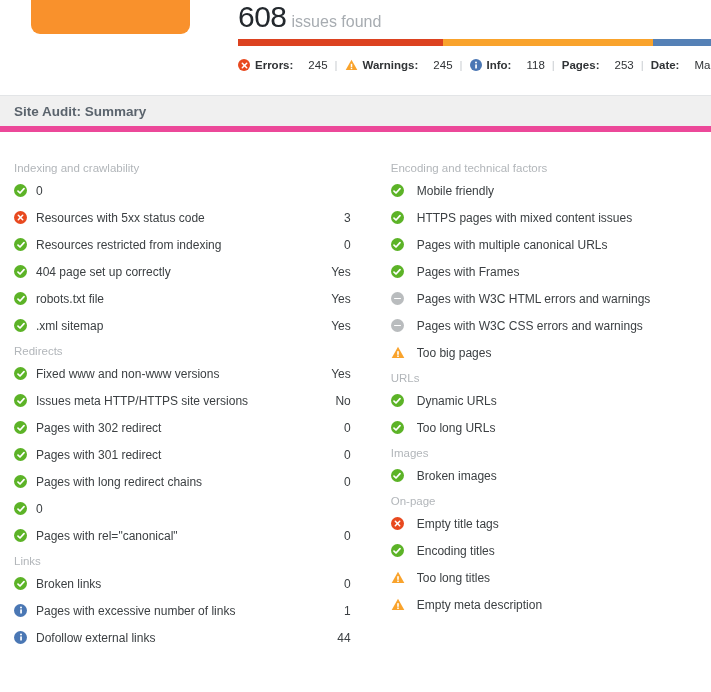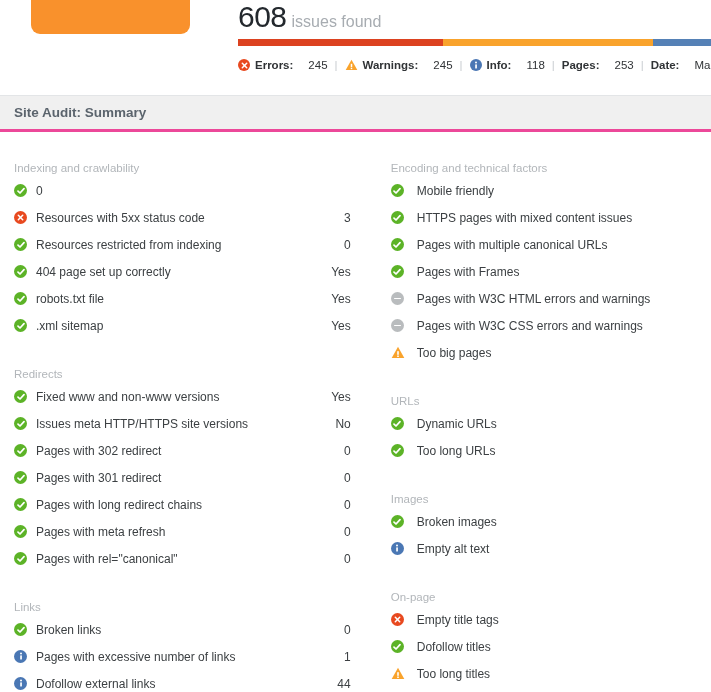--- a/index.html
+++ b/index.html
@@ -76,21 +76,21 @@
     position:absolute; left:0; right:0; top:95px;
     height:1px; background:#e3e5e7;
   }
 
   
   .panel { position:absolute; left:0; top:96px; right:0; bottom:0; background:#fff; }
 
   .panel-head {
     height: 36px;
     background: #f0f0f0;
-    border-bottom: 3px solid #ec4899;
+    border-bottom: 6px solid #ec4899;
     display:flex; align-items:center;
     padding-left: 14px;
     text-align: right;
   }
   .panel-title {
     font-size: 13.5px;
     font-weight: bold;
     color: #5b646d;
   }
 
@@ -100,21 +100,21 @@
     display:flex;
     gap:12px;
   }
   .col { position: relative; }
   .col-left  { width: 375px; padding-left: 14px; padding-right: 18px; }
   .col-right { width: 336px; padding-left: 10px; padding-right: 14px; }
 
   .group-title {
     font-size: 11.5px;
     color: #b2b6ba;
-    margin-top: 28px;
+    margin-top: 5px;
     margin-bottom: 2px;
     line-height: 14px;
   }
   .col-left .group-title:first-child,
   .col-right .group-title:first-child { margin-top: 28px; }
 
   .row {
     display: flex;
     align-items: center;
     height: 27px;
@@ -346,21 +346,20 @@
             <span class="val">0</span>
           </div>
           <div class="row">
             <span class="ico">
               <div class="circ ok">
                 <svg width="8" height="8" viewBox="0 0 8 8">
                   <path d="M1 4.1 L3 6 L7 1.6" stroke="#ffffff" stroke-width="1.7" fill="none" stroke-linecap="round" stroke-linejoin="round"></path>
                 </svg>
               </div>
             </span>
-            <span class="lbl">Pages with meta refresh</span>
             <span class="val">0</span>
           </div>
           <div class="row">
             <span class="ico">
               <div class="circ ok">
                 <svg width="8" height="8" viewBox="0 0 8 8">
                   <path d="M1 4.1 L3 6 L7 1.6" stroke="#ffffff" stroke-width="1.7" fill="none" stroke-linecap="round" stroke-linejoin="round"></path>
                 </svg>
               </div>
             </span>
@@ -507,32 +506,20 @@
             <span class="ico">
               <div class="circ ok">
                 <svg width="8" height="8" viewBox="0 0 8 8">
                   <path d="M1 4.1 L3 6 L7 1.6" stroke="#ffffff" stroke-width="1.7" fill="none" stroke-linecap="round" stroke-linejoin="round"></path>
                 </svg>
               </div>
             </span>
             <span class="lbl">Broken images</span>
             <span class="val"></span>
           </div>
-          <div class="row">
-            <span class="ico">
-              <div class="circ info">
-                <svg width="6" height="9" viewBox="0 0 6 9">
-                  <circle cx="3" cy="1.4" r="1" fill="#ffffff"></circle>
-                  <rect x="2.2" y="3.3" width="1.7" height="4.2" rx="0.6" fill="#ffffff"></rect>
-                </svg>
-              </div>
-            </span>
-            <span class="lbl">Empty alt text</span>
-            <span class="val"></span>
-          </div>
           <div class="group-title">On-page</div>
           <div class="row">
             <span class="ico">
               <div class="circ err">
                 <svg width="7" height="7" viewBox="0 0 7 7">
                   <line x1="1.3" y1="1.3" x2="5.7" y2="5.7" stroke="#ffffff" stroke-width="1.5" stroke-linecap="round"></line>
                   <line x1="5.7" y1="1.3" x2="1.3" y2="5.7" stroke="#ffffff" stroke-width="1.5" stroke-linecap="round"></line>
                 </svg>
               </div>
             </span>
@@ -540,21 +527,21 @@
             <span class="val"></span>
           </div>
           <div class="row">
             <span class="ico">
               <div class="circ ok">
                 <svg width="8" height="8" viewBox="0 0 8 8">
                   <path d="M1 4.1 L3 6 L7 1.6" stroke="#ffffff" stroke-width="1.7" fill="none" stroke-linecap="round" stroke-linejoin="round"></path>
                 </svg>
               </div>
             </span>
-            <span class="lbl">Dofollow titles</span>
+            <span class="lbl">Encoding titles</span>
             <span class="val"></span>
           </div>
           <div class="row">
             <span class="ico">
               <div class="tri"><svg width="14" height="13" viewBox="0 0 14 13">
                   <path d="M7 0.8 L13.3 12 L0.7 12 Z" fill="#f9a32c"></path>
                   <rect x="6.2" y="5.2" width="1.6" height="3.6" fill="#ffffff"></rect>
                   <rect x="6.2" y="9.5" width="1.6" height="1.5" fill="#ffffff"></rect>
                 </svg></div>
             </span>

